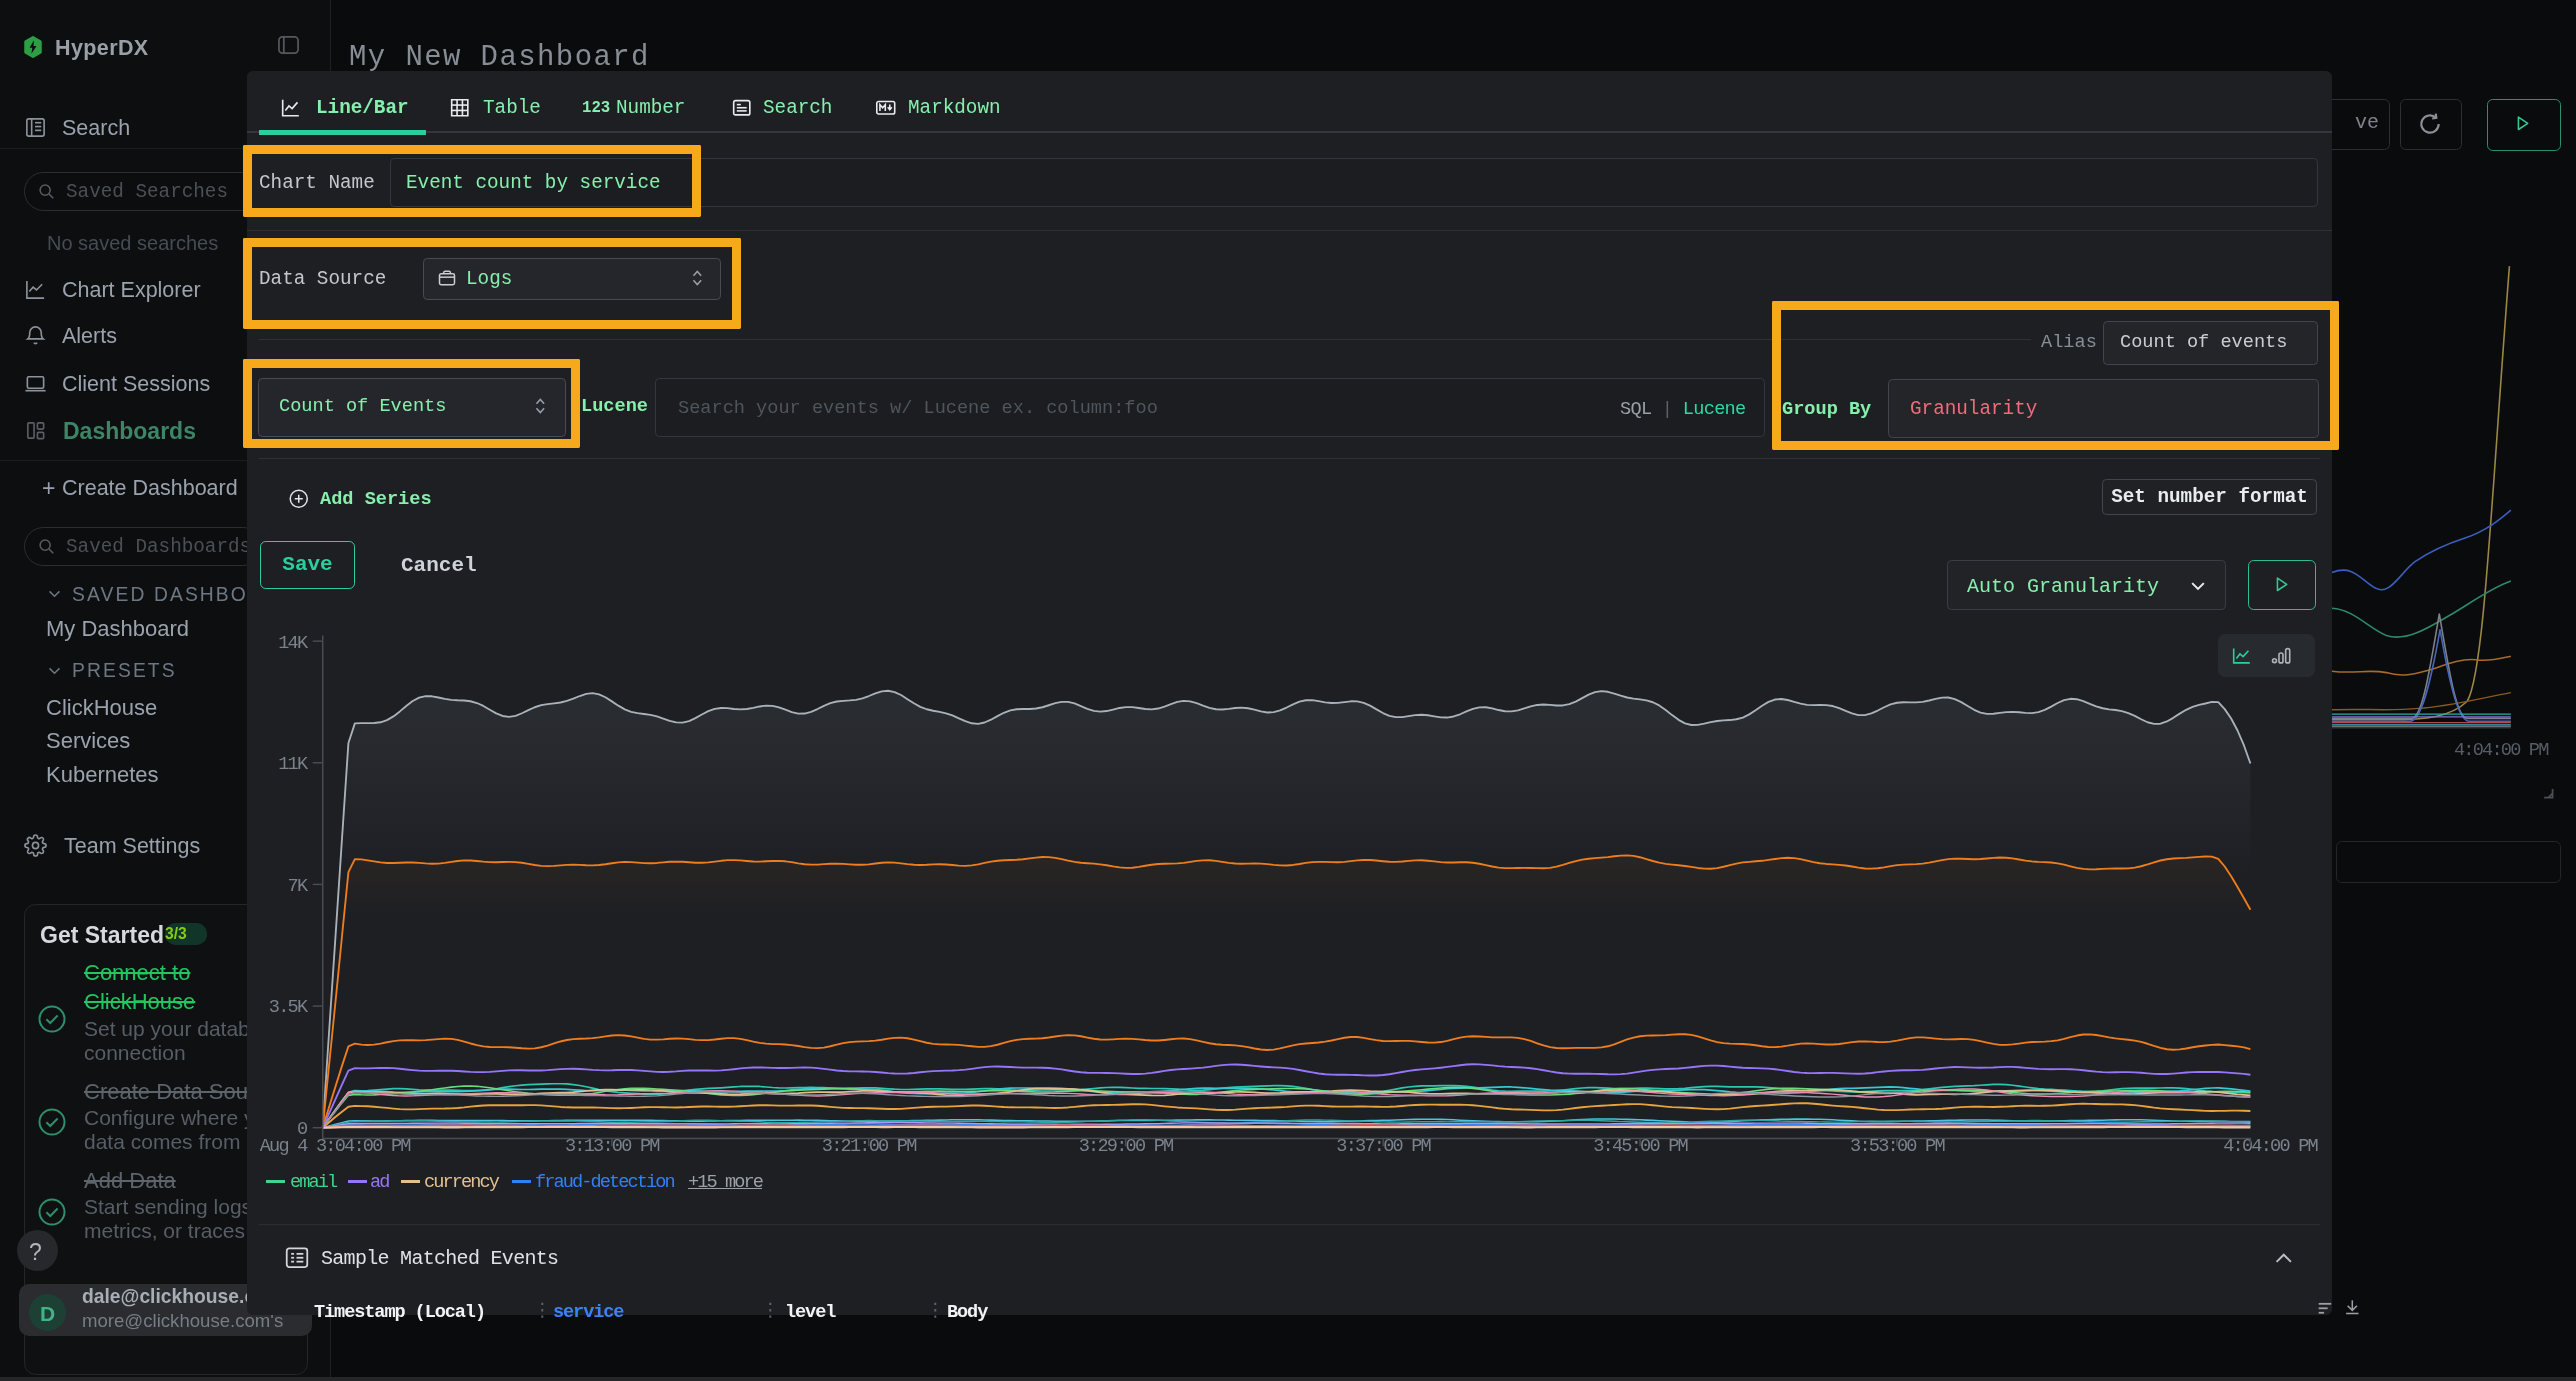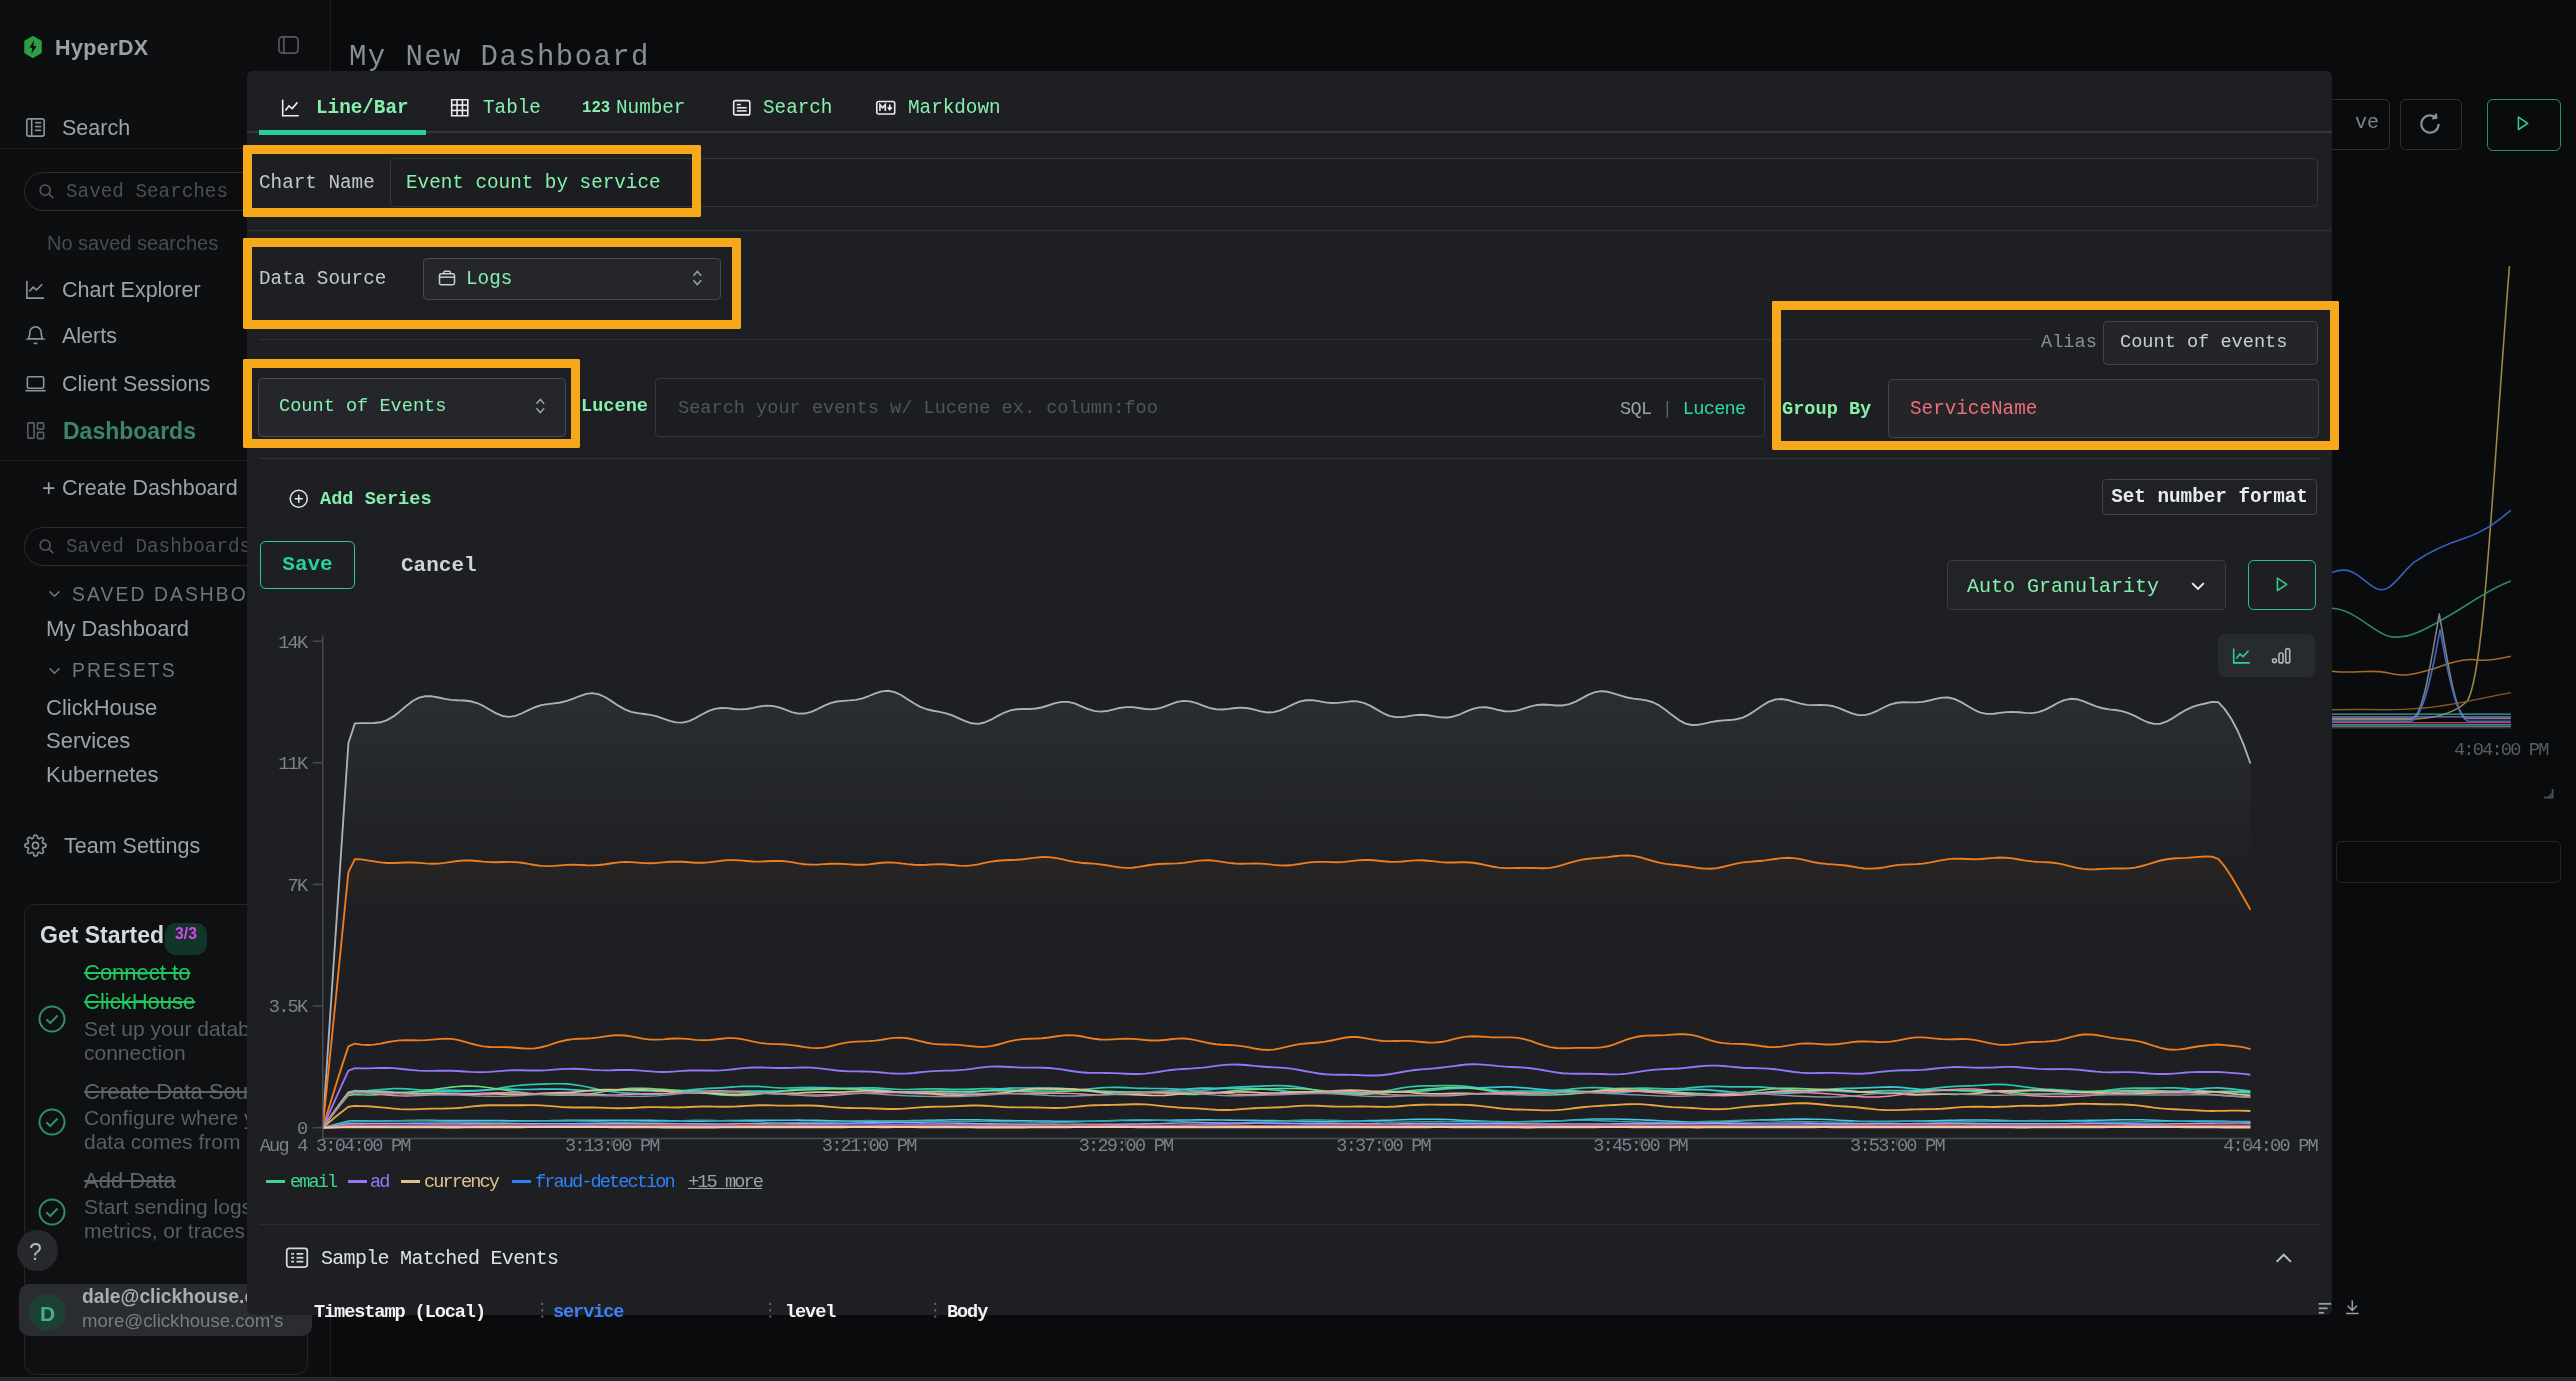--- a/index.html
+++ b/index.html
@@ -102,21 +102,21 @@
 <div class="a nav" style="left:46px;top:762px;font-size:22px">Kubernetes</div>
 
 <svg class="a" style="left:23.6px;top:834px" width="23" height="23" viewBox="0 0 24 24" fill="none" stroke="#8b939c" stroke-width="1.7">
  <circle cx="12" cy="12" r="3.2"></circle>
  <path d="M19.4 15a1.65 1.65 0 0 0 .33 1.82l.06.06a2 2 0 1 1-2.83 2.83l-.06-.06a1.65 1.65 0 0 0-1.82-.33 1.65 1.65 0 0 0-1 1.51V21a2 2 0 1 1-4 0v-.09A1.65 1.65 0 0 0 9 19.4a1.65 1.65 0 0 0-1.82.33l-.06.06a2 2 0 1 1-2.83-2.83l.06-.06a1.65 1.65 0 0 0 .33-1.82 1.65 1.65 0 0 0-1.51-1H3a2 2 0 1 1 0-4h.09A1.65 1.65 0 0 0 4.6 9a1.65 1.65 0 0 0-.33-1.82l-.06-.06a2 2 0 1 1 2.83-2.83l.06.06a1.65 1.65 0 0 0 1.82.33H9a1.65 1.65 0 0 0 1-1.51V3a2 2 0 1 1 4 0v.09a1.65 1.65 0 0 0 1 1.51 1.65 1.65 0 0 0 1.82-.33l.06-.06a2 2 0 1 1 2.83 2.83l-.06.06a1.65 1.65 0 0 0-.33 1.82V9a1.65 1.65 0 0 0 1.51 1H21a2 2 0 1 1 0 4h-.09a1.65 1.65 0 0 0-1.51 1z"></path>
 </svg>
 <div class="a nav" style="left:64px;top:834px">Team Settings</div>
 
 <div class="a" style="left:23.6px;top:904px;width:282px;height:469px;border:1.4px solid #242629;border-radius:11.4px;background:#0f1012"></div>
 <div class="a sans" style="left:40px;top:922px;font-size:23px;font-weight:bold;color:#d6dade">Get Started</div>
-<div class="a" style="left:165px;top:923px;width:42px;height:32px;background:#12352a;border-radius:10.7px;text-align:center;font-size:15.7px;line-height:22px;color:#d946ef;font-family:'Liberation Sans',sans-serif;font-weight:bold">3/3</div>
+<div class="a" style="left:165px;top:923px;width:42px;height:22px;background:#12352a;border-radius:10.7px;text-align:left;font-size:15.7px;line-height:22px;color:#84cc16;font-family:'Liberation Sans',sans-serif;font-weight:bold">3/3</div>
 
 <svg class="a" style="left:37px;top:1004px" width="30" height="30" viewBox="0 0 24 24" fill="none" stroke="#2f8f68" stroke-width="1.6">
       <circle cx="12" cy="12" r="10"></circle>
       <polyline points="7.5,12.2 10.6,15.2 16.5,9.2"></polyline>
     </svg>
 <div class="a sans" style="left:84px;top:958px;font-size:22px;color:#22c55e;text-decoration:line-through;line-height:29px">Connect to<br>ClickHouse</div>
 <div class="a sans" style="left:84px;top:1017px;font-size:21px;color:#575e66;line-height:24px">Set up your databa<br>connection</div>
 
 <svg class="a" style="left:37px;top:1107px" width="30" height="30" viewBox="0 0 24 24" fill="none" stroke="#2f8f68" stroke-width="1.6">
       <circle cx="12" cy="12" r="10"></circle>
@@ -237,21 +237,21 @@
 <div class="a wht" style="left:581px;top:396px;font-size:18.6px;font-weight:bold">Lucene</div>
 <div class="inp" style="left:655px;top:378px;width:1108px;height:57px;background:#1b1d20"></div>
 <div class="a" style="left:678px;top:398px;font-size:18.6px;color:#4f555c;white-space:nowrap">Search your events w/ Lucene ex. column:foo</div>
 <div class="a" style="left:1620px;top:399px;font-size:18.6px;letter-spacing:-0.7px;color:#9aa0a8;white-space:nowrap">SQL <span style="color:#5b6168">|</span> <span style="color:#2bd9a2">Lucene</span></div>
 
 <div class="a dim" style="left:2041px;top:332px;font-size:18.6px">Alias</div>
 <div class="inp" style="left:2103px;top:321px;width:213px;height:42px;background:#232529;border-color:#42454b"></div>
 <div class="a" style="left:2120px;top:332px;font-size:18.6px;color:#c9cdd2;white-space:nowrap">Count of events</div>
 <div class="a wht" style="left:1782px;top:399px;font-size:18.6px;font-weight:bold">Group By</div>
 <div class="inp" style="left:1888px;top:379px;width:429px;height:57px;background:#232529;border-color:#42454b"></div>
-<div class="a" style="left:1910px;top:398px;font-size:19.3px;color:#ed6e7a">ServiceName</div>
+<div class="a" style="left:1910px;top:398px;font-size:19.3px;color:#ed6e7a">Granularity</div>
 <div class="divl" style="left:259px;top:458px;width:2061px"></div>
 
 <svg class="a" style="left:288px;top:488px" width="21.5" height="21.5" viewBox="0 0 24 24" fill="none" stroke="#dfe3e8" stroke-width="1.7">
       <circle cx="12" cy="12" r="9.5"></circle>
       <line x1="12" y1="7.5" x2="12" y2="16.5"></line>
       <line x1="7.5" y1="12" x2="16.5" y2="12"></line>
     </svg>
 <div class="a wht" style="left:320px;top:489px;font-size:18.6px;font-weight:bold">Add Series</div>
 <div class="a" style="left:2102px;top:479px;width:215px;height:36px;background:#1f2125;border:1.4px solid #41454c;border-radius:4.3px;text-align:center;font-size:19.3px;font-weight:bold;color:#e9ecef;line-height:34px;box-sizing:border-box">Set number format</div>
 

